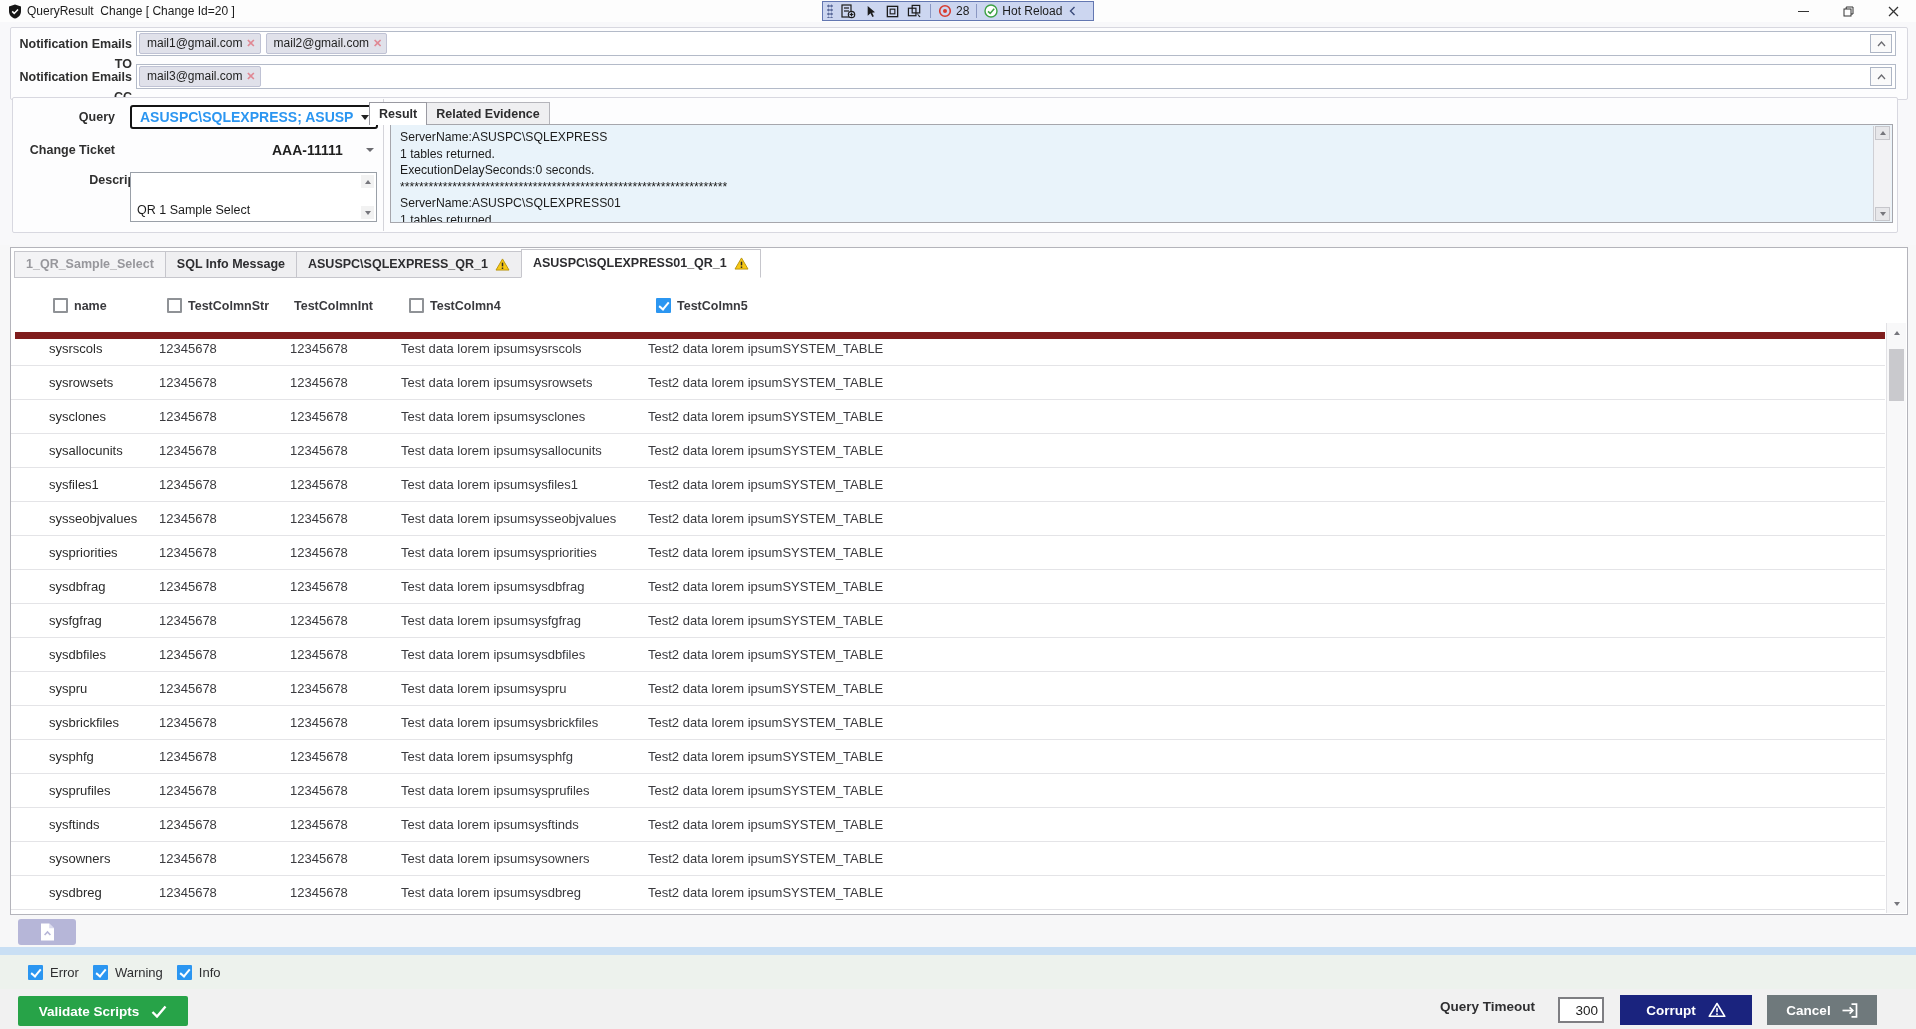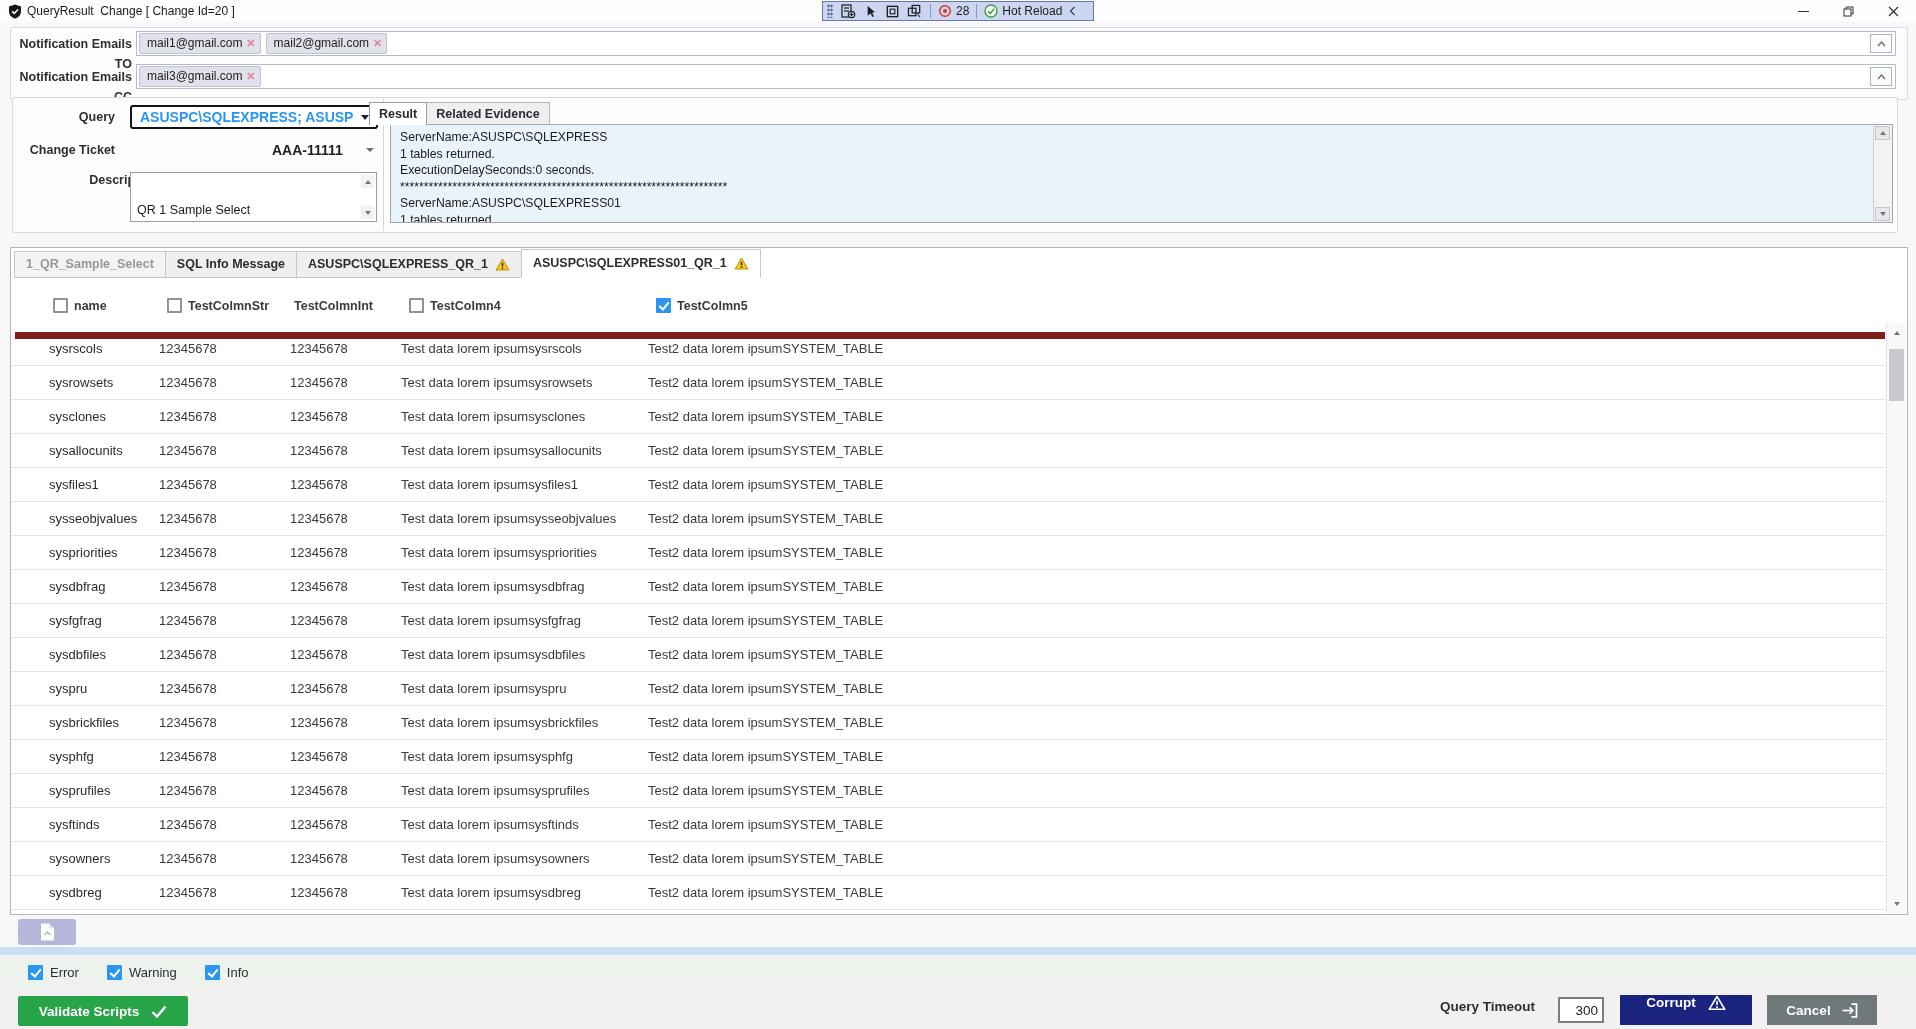--- a/index.html
+++ b/index.html
@@ -74,27 +74,27 @@
   
   .cb{display:inline-block;width:15px;height:15px;border:2px solid #8f9296;background:#fff;box-sizing:border-box;border-radius:1px;position:relative;flex:none;}
   .cb.checked{background:#2b96f1;border-color:#2b96f1;}
   .cb.checked::after{content:"";position:absolute;left:3px;top:0px;width:4px;height:8px;border:solid #fff;border-width:0 2px 2px 0;transform:rotate(40deg);}
 
   
   .export-btn{position:absolute;left:18px;top:919px;width:58px;height:26px;background:#b6b6d8;border-radius:3px;display:flex;align-items:center;justify-content:center;}
 
   
   .blue-bar{position:absolute;left:0;top:947px;width:1916px;height:8px;background:#c9dff4;}
-  .band-filters{position:absolute;left:0;top:955px;width:1916px;height:34px;background:#edf2ed;display:flex;align-items:center;padding-left:28px;gap:28px;box-sizing:border-box;}
+  .band-filters{position:absolute;left:0;top:955px;width:1916px;height:34px;background:#edf2ed;display:flex;align-items:center;padding-left:28px;gap:14px;box-sizing:border-box;}
   .cb-item{display:flex;align-items:center;gap:7px;font-size:13px;color:#2e2e30;}
   .band-bottom{position:absolute;left:0;top:989px;width:1916px;height:40px;background:#f1f1f1;}
   .validate-btn{position:absolute;left:18px;top:996px;width:170px;height:30px;background:#27a348;border-radius:2px;display:flex;align-items:center;justify-content:center;gap:12px;color:#fff;font-size:13.5px;font-weight:bold;cursor:pointer;}
   .qt-label{position:absolute;left:1440px;top:999px;font-size:13.5px;font-weight:600;color:#2f2f31;}
   .qt-input{position:absolute;left:1558px;top:997px;width:46px;height:26px;border:2px solid #7e7e82;background:#fff;box-sizing:border-box;font-family:"Liberation Sans",sans-serif;font-size:13.5px;text-align:right;padding-right:4px;color:#1c1c1c;}
-  .corrupt-btn{position:absolute;left:1620px;top:995px;width:132px;height:30px;background:#1a237e;display:flex;justify-content:center;gap:12px;color:#fff;font-size:13.5px;font-weight:bold;cursor:pointer;}
+  .corrupt-btn{position:absolute;left:1620px;top:995px;width:132px;height:30px;background:#1a237e;display:flex;align-items:center;justify-content:center;gap:12px;color:#fff;font-size:13.5px;font-weight:bold;cursor:pointer;}
   .cancel-btn{position:absolute;left:1767px;top:995px;width:110px;height:30px;background:#6f797c;display:flex;align-items:center;justify-content:center;gap:10px;color:#fff;font-size:13.5px;font-weight:bold;cursor:pointer;}
 </style>
 </head>
 <body>
 
 <div id="app">
 
   <div class="titlebar">
     <span class="app-icon">
       <svg width="14" height="15" viewBox="0 0 14 15">

